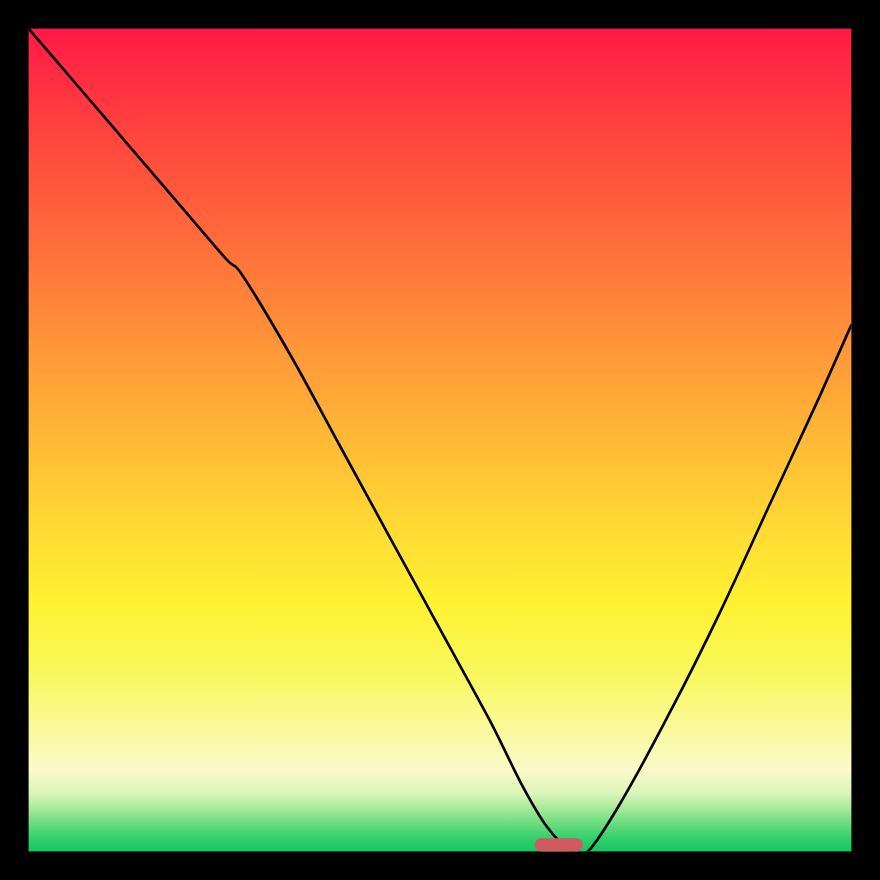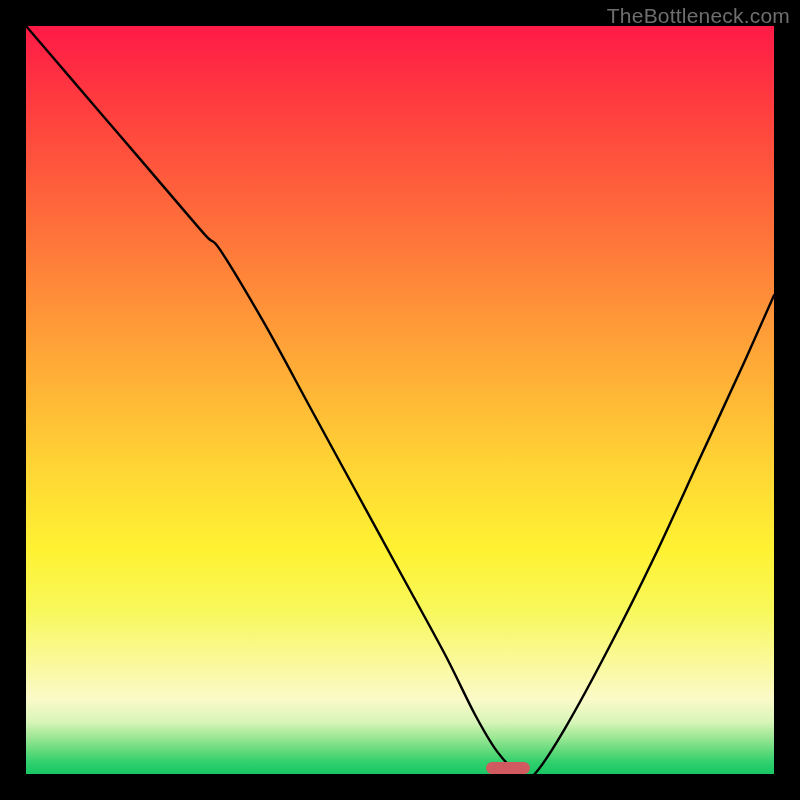--- a/index.html
+++ b/index.html
@@ -73,14 +73,13 @@
 <div class="frame">
 
   <div class="plot"></div>
 
   <svg class="curve" viewBox="0 0 748 748" preserveAspectRatio="none">
     <path d="M 0.0 0.0 C 7.5 8.7, 29.9 34.9, 44.9 52.4 C 59.8 69.8, 74.8 87.3, 89.8 104.7 C 104.7 122.2, 119.7 139.6, 134.6 157.1 C 149.6 174.5, 169.5 198.2, 179.5 209.4 C 189.5 220.7, 184.5 209.4, 194.5 224.4 C 204.5 239.4, 224.4 273.0, 239.4 299.2 C 254.3 325.4, 269.3 354.1, 284.2 381.5 C 299.2 408.9, 314.2 436.3, 329.1 463.8 C 344.1 491.2, 359.0 518.6, 374.0 546.0 C 389.0 573.5, 406.4 604.6, 418.9 628.3 C 431.3 652.0, 440.1 672.0, 448.8 688.2 C 457.5 704.4, 463.8 715.6, 471.2 725.6 C 478.7 735.5, 487.4 744.3, 493.7 748.0 C 499.9 751.7, 501.2 755.5, 508.6 748.0 C 516.1 740.5, 526.1 724.3, 538.6 703.1 C 551.0 681.9, 568.5 649.5, 583.4 620.8 C 598.4 592.2, 613.4 562.2, 628.3 531.1 C 643.3 499.9, 658.2 466.3, 673.2 433.8 C 688.2 401.4, 705.6 364.0, 718.1 336.6 C 730.5 309.2, 743.0 280.5, 748.0 269.3" fill="none" stroke="#000" stroke-width="2.4" stroke-linecap="round" stroke-linejoin="round"></path>
   </svg>
 
   <div class="marker" style="left: 486px; top: 762px; width: 44px; height: 12px; background: rgb(208, 90, 95);"></div>
 
-  <div class="watermark">TheBottleneck.com</div>
 </div>
 
 </body></html>

